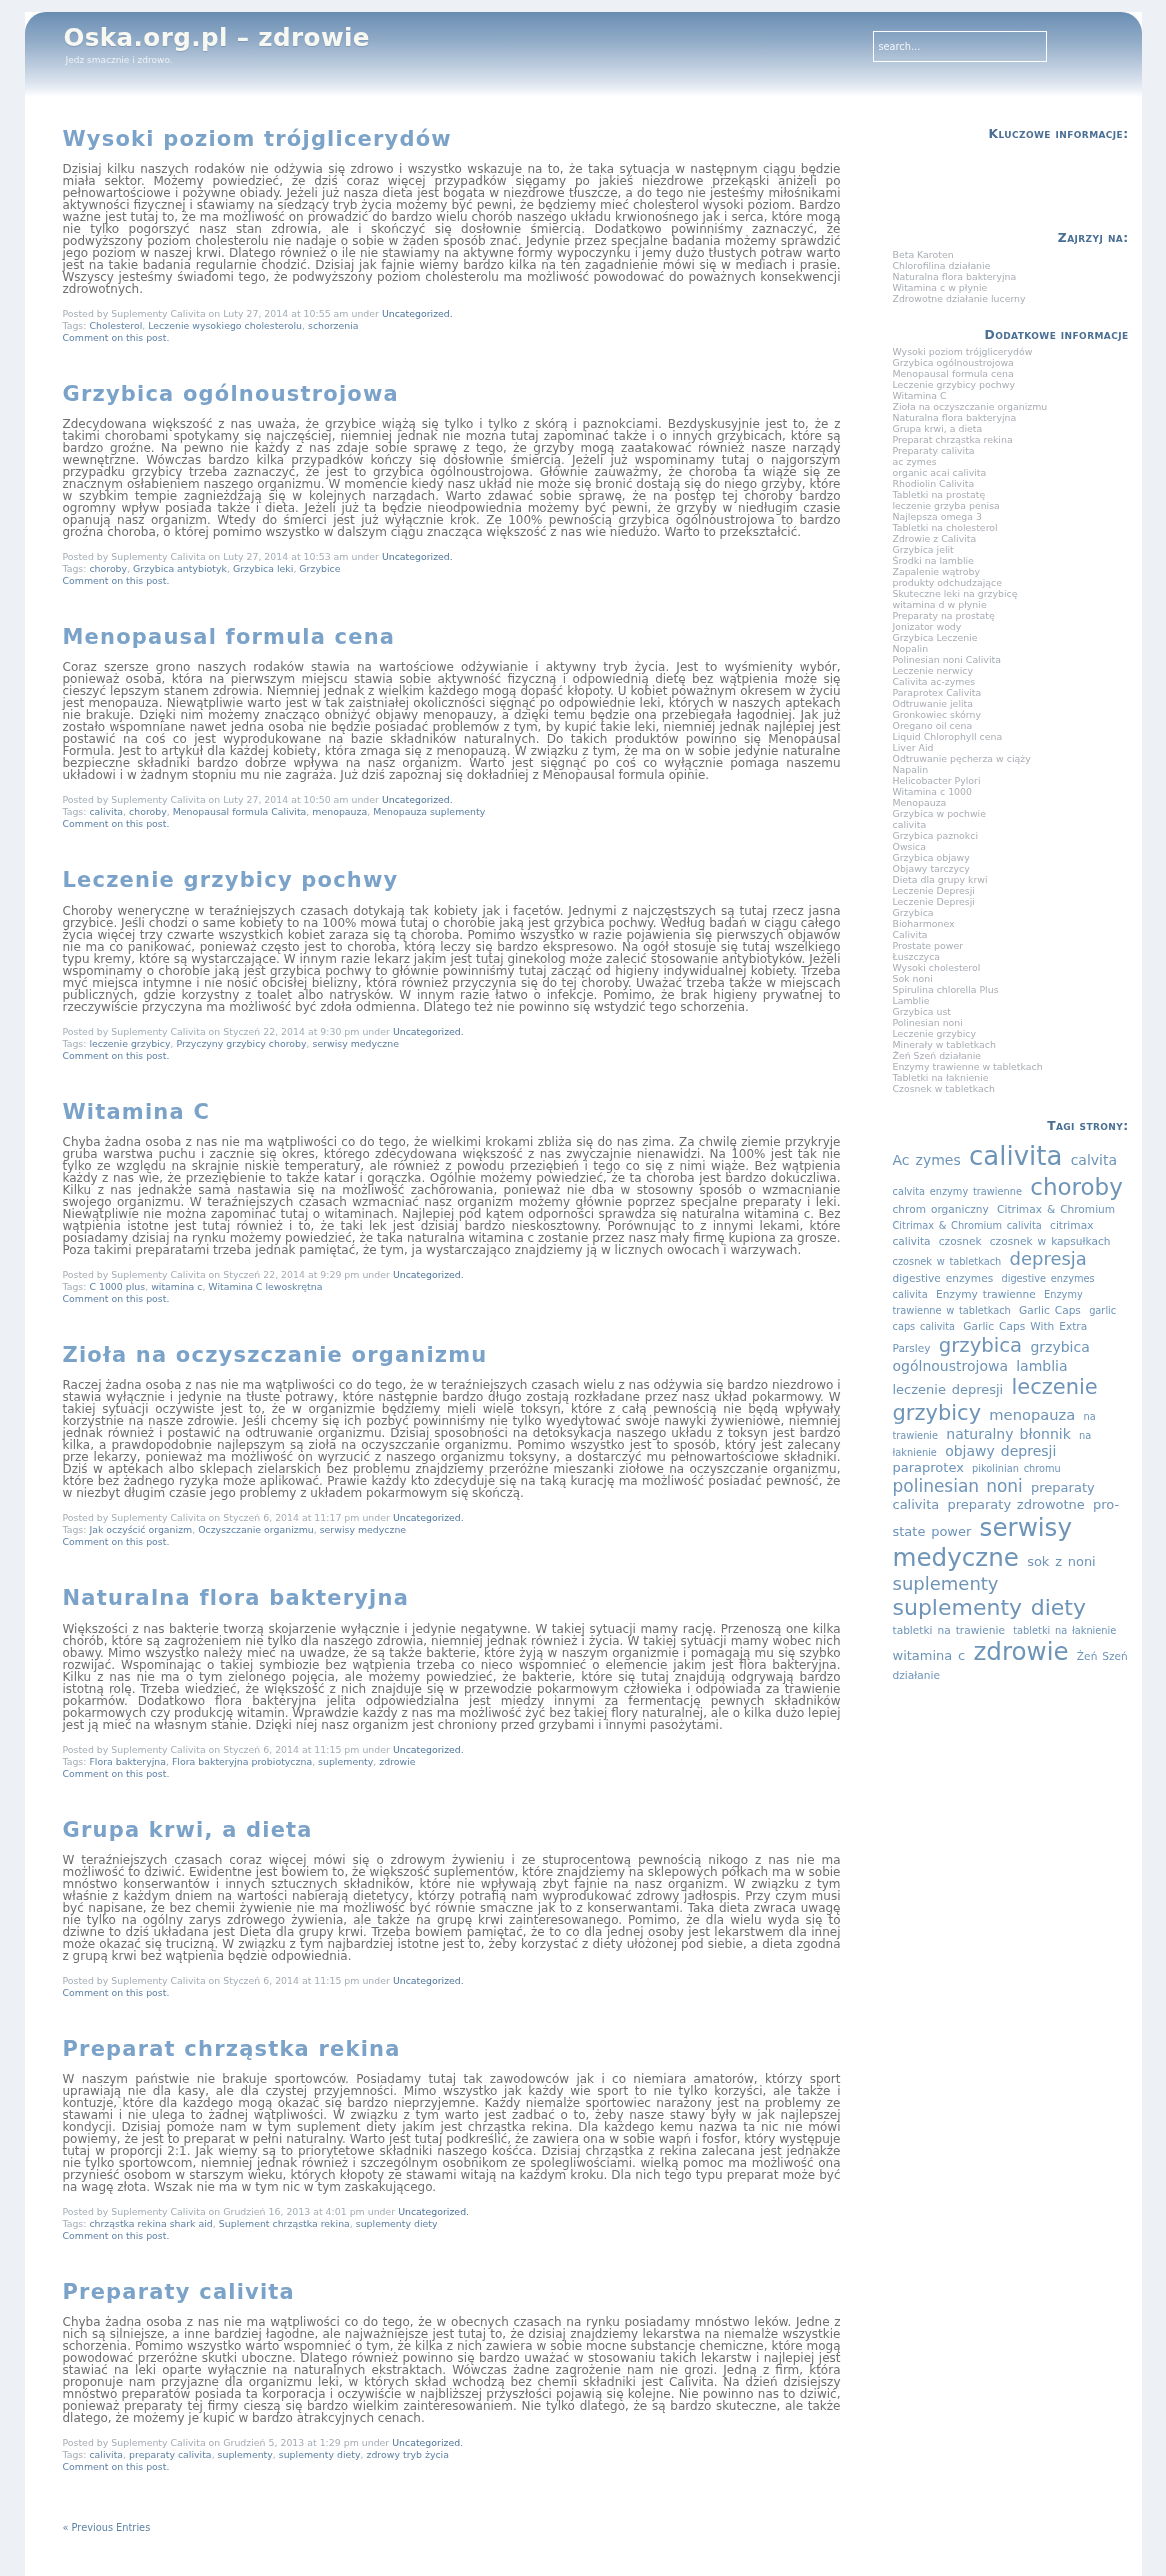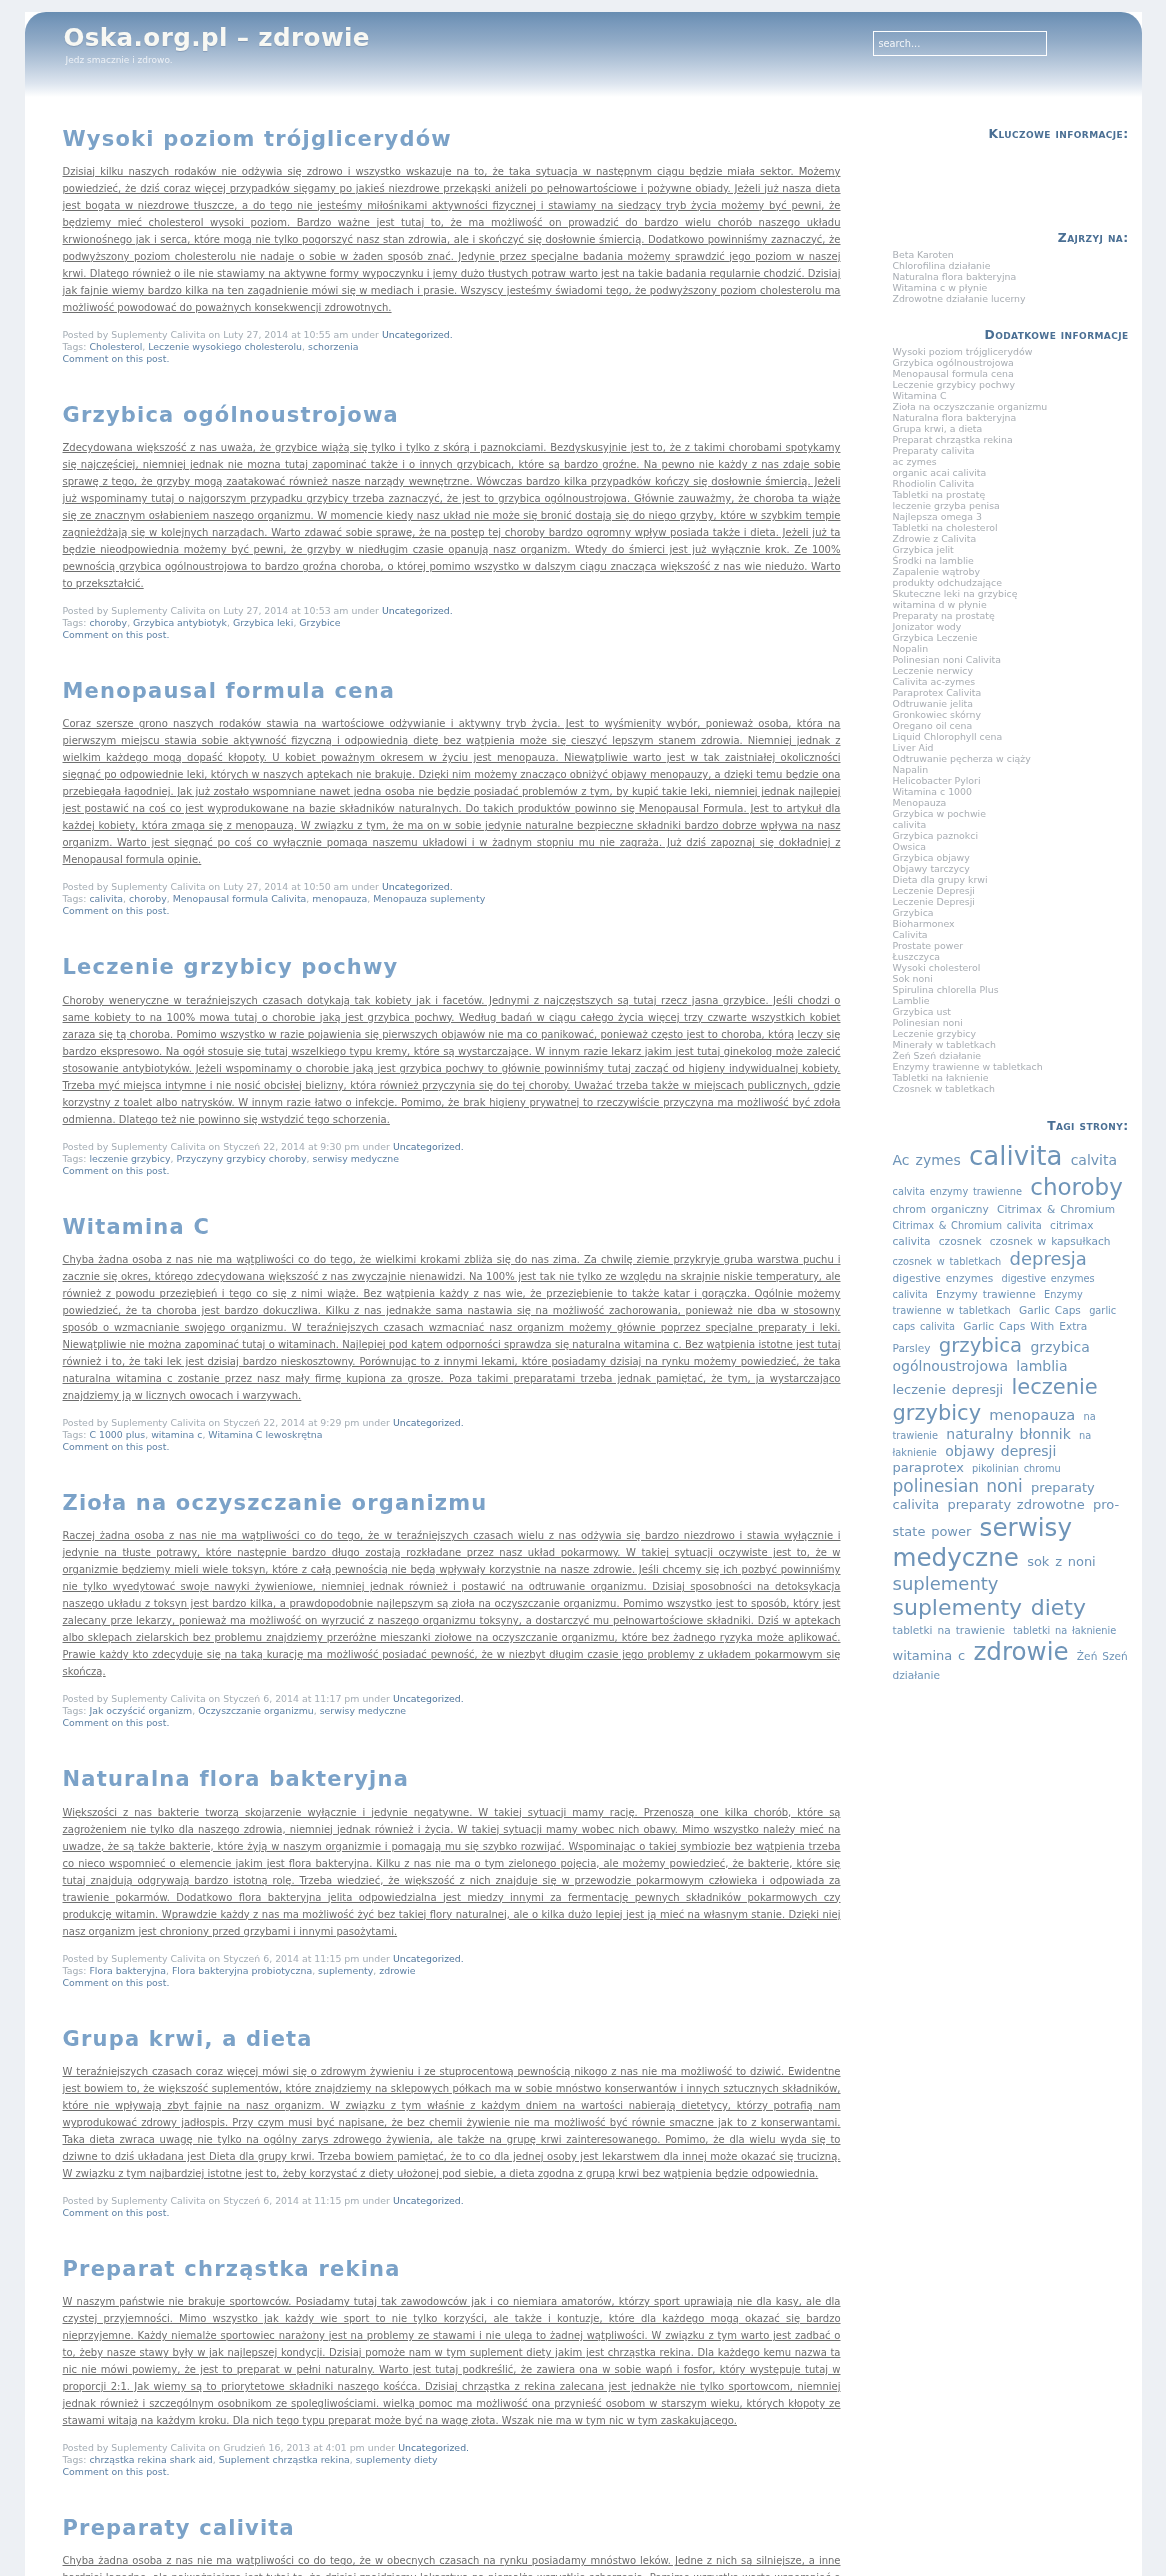--- a/index.html
+++ b/index.html
@@ -26,42 +26,42 @@
     position:absolute; left:39px; top:10.6px;
     color:#f8f8f3; font-size:24.6px; font-weight:bold; letter-spacing:0.4px;
     text-shadow:0 0.8px 0.8px rgba(90,110,140,.35);
   }
   .site-sub {
     position:absolute; left:41px; top:43px;
     color:#edf1f6; font-size:9px;
   }
   .search-box {
     position:absolute; right:95px; top:19px;
-    width:174px; height:25px;
+    width:174px; height:31px;
     background:transparent;
     border:0.8px solid #ffffff;
     color:#ffffff; font-size:9.8px; padding:1.6px 4.9px;
     font-family:"DejaVu Sans","Liberation Sans",sans-serif;
     outline:none; box-sizing:border-box;
   }
   .search-box::placeholder { color:#f3f5f8; opacity:1; }
   
   .content { display:flex; align-items:flex-start; padding:29.5px 0 0 38px; box-sizing:border-box; }
   .main { width:778px; flex:none; }
   .sidebar { width:236px; flex:none; margin-left:52px; padding-bottom:33px; }
   
   .post { margin-bottom:38px; }
   .post-title { margin:0; }
   .post-title a {
     color:#7ba2c8; font-size:21px; font-weight:bold;
     letter-spacing:1.2px; text-decoration:none;
   }
   .post-body {
-    color:#6e6e6e; font-size:10px; line-height:17px;
-    text-align:justify; margin:12.3px 0 13px;text-decoration:underline;
+    color:#6e6e6e; font-size:12px; line-height:12px;
+    text-align:justify; margin:12.3px 0 13px;
   }
   .meta { font-size:9.4px; line-height:12px; color:#a4adb5; }
   .meta .tag-link, .meta .comment-link { color:#5e82a6; text-decoration:none; }
   .meta .cat-link { color:#4f769c; font-weight:normal; text-decoration:none; }
   .prev-entries { margin-top:46px; }
   .prev-entries a { color:#5e82a6; font-size:9.8px; text-decoration:none; }
   
   .side-head {
     font-variant:small-caps; color:#4a6f94; font-weight:bold;
     font-size:12.3px; letter-spacing:0.4px; margin:0 0 4.1px 0;text-align:right;

